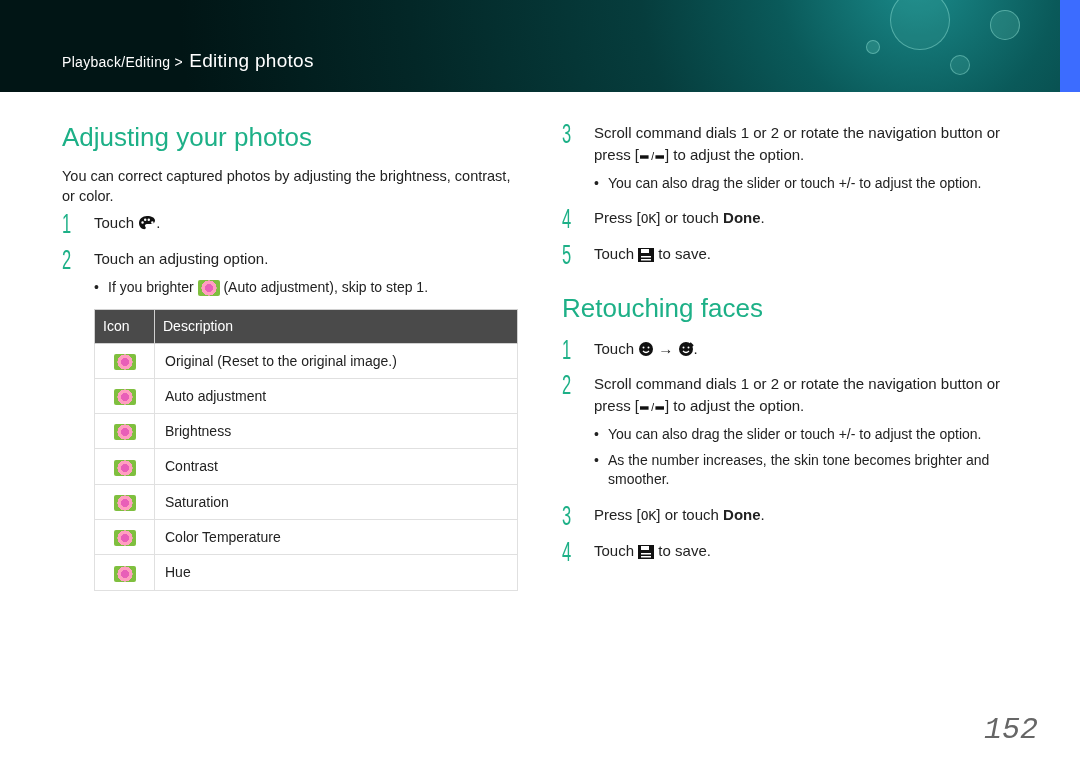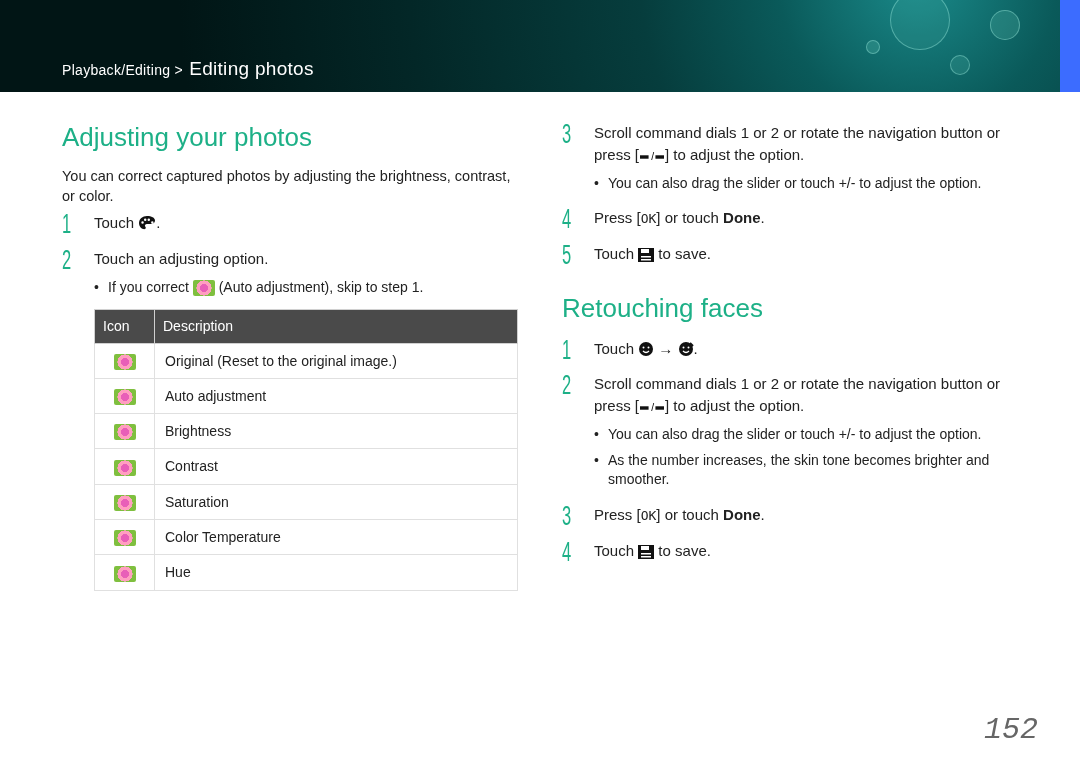--- a/index.html
+++ b/index.html
@@ -10,21 +10,21 @@
     background: radial-gradient(circle at 85% -20%, #1a8a8a 0%, #0a5a5a 15%, #063d3d 30%, #032727 55%, #011515 80%);
     position: relative;
     overflow: hidden;
   }
   .bubble { position:absolute; border-radius:50%; border:1px solid rgba(180,255,240,0.35); }
   .b1 { width:60px; height:60px; right:130px; top:-10px; background:rgba(120,220,200,0.1);}
   .b2 { width:20px; height:20px; right:110px; top:55px; background:rgba(120,220,200,0.15);}
   .b3 { width:14px; height:14px; right:200px; top:40px; background:rgba(120,220,200,0.2);}
   .b4 { width:30px; height:30px; right:60px; top:10px; background:rgba(120,220,200,0.18);}
   .tab { position:absolute; right:0; top:0; width:20px; height:92px; background:#3c6cff; }
-  .breadcrumb { position:absolute; bottom:12px; left:62px; color:#fff; font-size:14px; letter-spacing:0.3px;}
+  .breadcrumb { position:absolute; bottom:20px; left:62px; color:#fff; font-size:14px; letter-spacing:0.3px;}
   .breadcrumb .strong { font-size:19px; font-weight:400; margin-left:2px;}
   .body { display:flex; padding: 30px 62px 0 62px; gap: 44px; }
   .col { flex:1; min-width:0; }
   h2 { color:#1db087; font-weight:400; font-size:26px; margin-bottom:14px; }
   h2.retouch { margin-top:28px; }
   .intro { font-size:14.5px; line-height:1.35; margin-bottom:6px; }
   ol.steps { list-style:none; counter-reset: step; }
   ol.steps > li { position:relative; padding-left:32px; margin-bottom:14px; font-size:15px; line-height:1.45;}
   ol.steps > li .num { position:absolute; left:0; top:-4px; font-family: Arial, sans-serif; font-size:22px; color:#1db087; font-weight:400; transform: scaleX(0.75) scaleY(1.25); transform-origin:left center;}
   ul.sub { list-style:none; margin-top:8px; }
@@ -73,21 +73,21 @@
           <span>Touch </span><svg class="inline-icon" width="18" height="16" viewBox="0 0 20 18">
               <path fill="#111" d="M10 1C5 1 1 4.5 1 9c0 4 3 7 6 7 2 0 2-2 1-3s0-3 2-3h5c2 0 4-1 4-4 0-3-4-5-9-5zM5 7a1.4 1.4 0 110 2.8A1.4 1.4 0 015 7zm3-3a1.4 1.4 0 110 2.8A1.4 1.4 0 018 4zm4 0a1.4 1.4 0 110 2.8A1.4 1.4 0 0112 4zm4 3a1.4 1.4 0 110 2.8A1.4 1.4 0 0116 7z"></path>
             </svg><span>.</span>
         </li>
 
         <li>
           <span class="num">2</span>
           <span>Touch an adjusting option.</span>
           <ul class="sub">
             <li>
-              <span>If you correct </span><span class="thumb th-flower"></span><span> (Auto adjustment), skip to step 1.</span>
+              <span>If you brighter </span><span class="thumb th-flower"></span><span> (Auto adjustment), skip to step 1.</span>
             </li>
           </ul>
 
           <table class="icon-table">
             <thead>
               <tr>
                 <th>Icon</th>
                 <th>Description</th>
               </tr>
             </thead>

